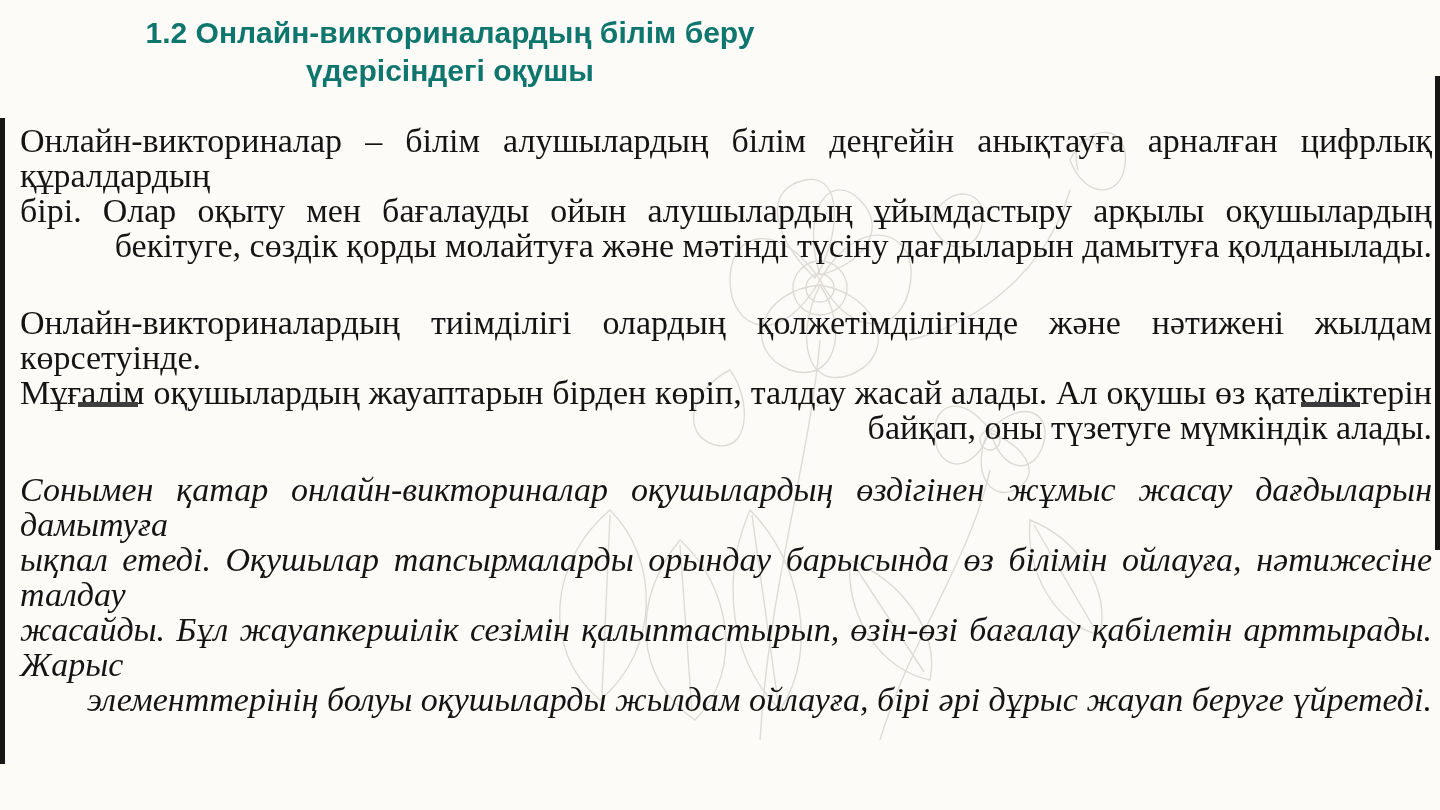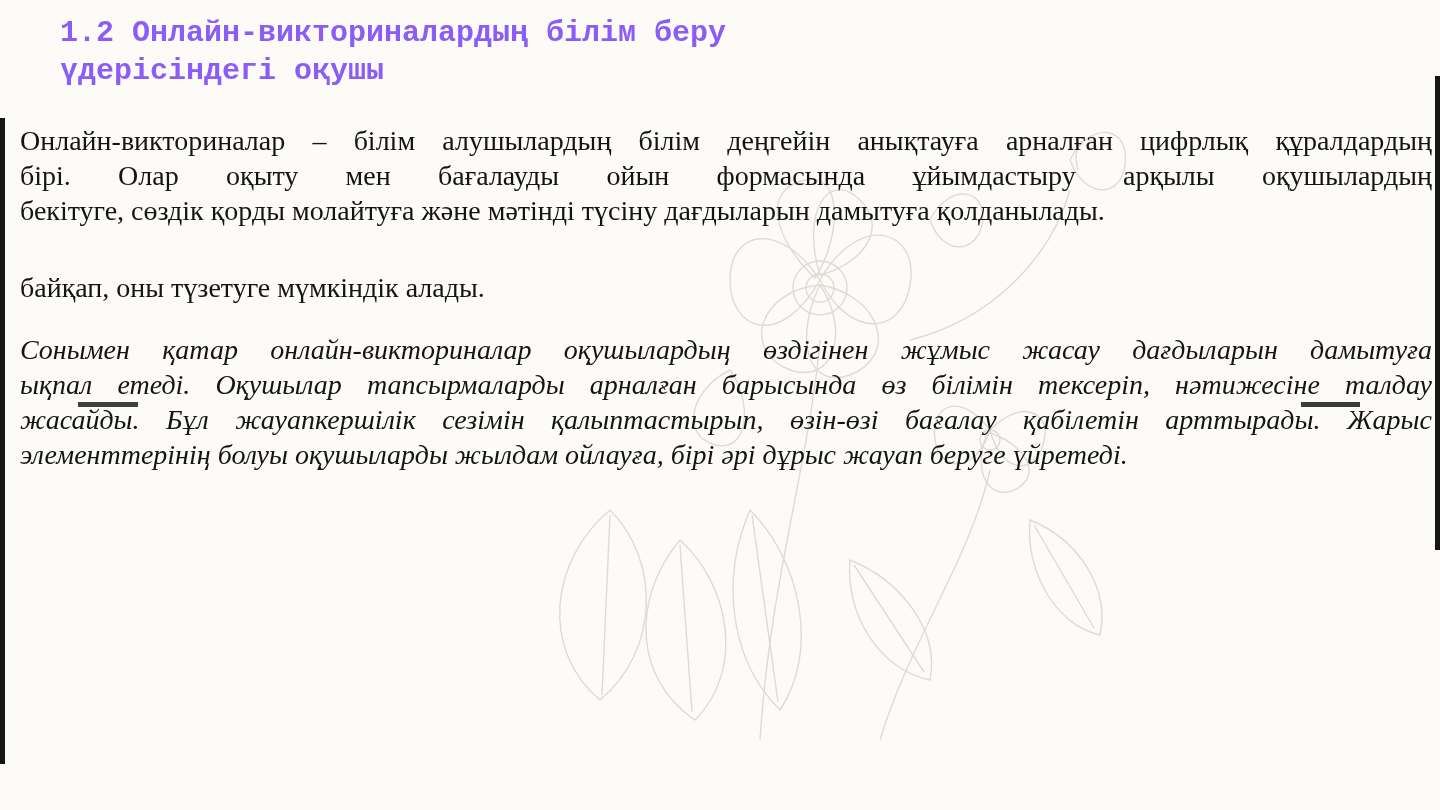--- a/index.html
+++ b/index.html
@@ -13,41 +13,42 @@
   }
   
   .floral{
     position:absolute;left:430px;top:40px;width:770px;height:700px;
     z-index:0;opacity:.85;
   }
   .content{position:relative;z-index:1;}
   .title{
     margin:14px 0 0 60px;
     width:780px;
-    font-family:Liberation Mono, monospace;
+    text-align:center;
+    font-family:Liberation Sans, sans-serif;
     font-weight:bold;
     font-size:30px;
     line-height:38px;
-    color:#8b5cf6;
+    color:#0f766e;
   }
   .body-text{
     margin:33px 8px 0 20px;
-    font-size:28px;
+    font-size:34px;
     line-height:35px;
   }
   .para{margin:0 0 42px 0;}
   .para.p2{margin-bottom:27px;}
   .para.p3{margin-bottom:8px;font-style:italic;}
   .line{
     text-align:justify;
     text-align-last:justify;
     white-space:normal;
   }
   .line.last{
-    text-align:left;
+    text-align:right;
     text-align-last:auto;
   }
   
   .mark{position:absolute;z-index:2;}
   .underline-mark{left:78px;top:402px;width:60px;height:5px;background:#3f3f3f;}
   .dash-mark{left:1301px;top:402px;width:59px;height:5px;background:#3c3c3c;}
   
   .edge{position:absolute;background:#161616;z-index:3;}
   .edge-left{left:0;top:118px;width:5px;height:646px;}
   .edge-right{right:0;top:76px;width:5px;height:474px;}
@@ -100,31 +101,33 @@
 
     <div class="title">
       <div>1.2 Онлайн-викториналардың білім беру</div>
       <div>үдерісіндегі оқушы</div>
     </div>
 
     <div class="body-text">
 
       <div class="para p1">
         <div class="line">Онлайн-викториналар – білім алушылардың білім деңгейін анықтауға арналған цифрлық құралдардың</div>
-        <div class="line">бірі. Олар оқыту мен бағалауды ойын формасында ұйымдастыру арқылы оқушылардың</div>
+        <div class="line">бірі. Олар оқыту мен бағалауды ойын алушылардың ұйымдастыру арқылы оқушылардың</div>
         <div class="line last">бекітуге, сөздік қорды молайтуға және мәтінді түсіну дағдыларын дамытуға қолданылады.</div>
       </div>
 
       <div class="para p2">
+        <div class="line">Онлайн-викториналардың тиімділігі олардың қолжетімділігінде және нәтижені жылдам көрсетуінде.</div>
+        <div class="line">Мұғалім оқушылардың жауаптарын бірден көріп, талдау жасай алады. Ал оқушы өз қателіктерін</div>
         <div class="line last">байқап, оны түзетуге мүмкіндік алады.</div>
       </div>
 
       <div class="para p3">
         <div class="line">Сонымен қатар онлайн-викториналар оқушылардың өздігінен жұмыс жасау дағдыларын дамытуға</div>
-        <div class="line">ықпал етеді. Оқушылар тапсырмаларды арналған барысында өз білімін тексеріп, нәтижесіне талдау</div>
+        <div class="line">ықпал етеді. Оқушылар тапсырмаларды орындау барысында өз білімін ойлауға, нәтижесіне талдау</div>
         <div class="line">жасайды. Бұл жауапкершілік сезімін қалыптастырып, өзін-өзі бағалау қабілетін арттырады. Жарыс</div>
         <div class="line last">элементтерінің болуы оқушыларды жылдам ойлауға, бірі әрі дұрыс жауап беруге үйретеді.</div>
       </div>
 
     </div>
   </div>
 
   <div class="mark underline-mark"></div>
   <div class="mark dash-mark"></div>
 

